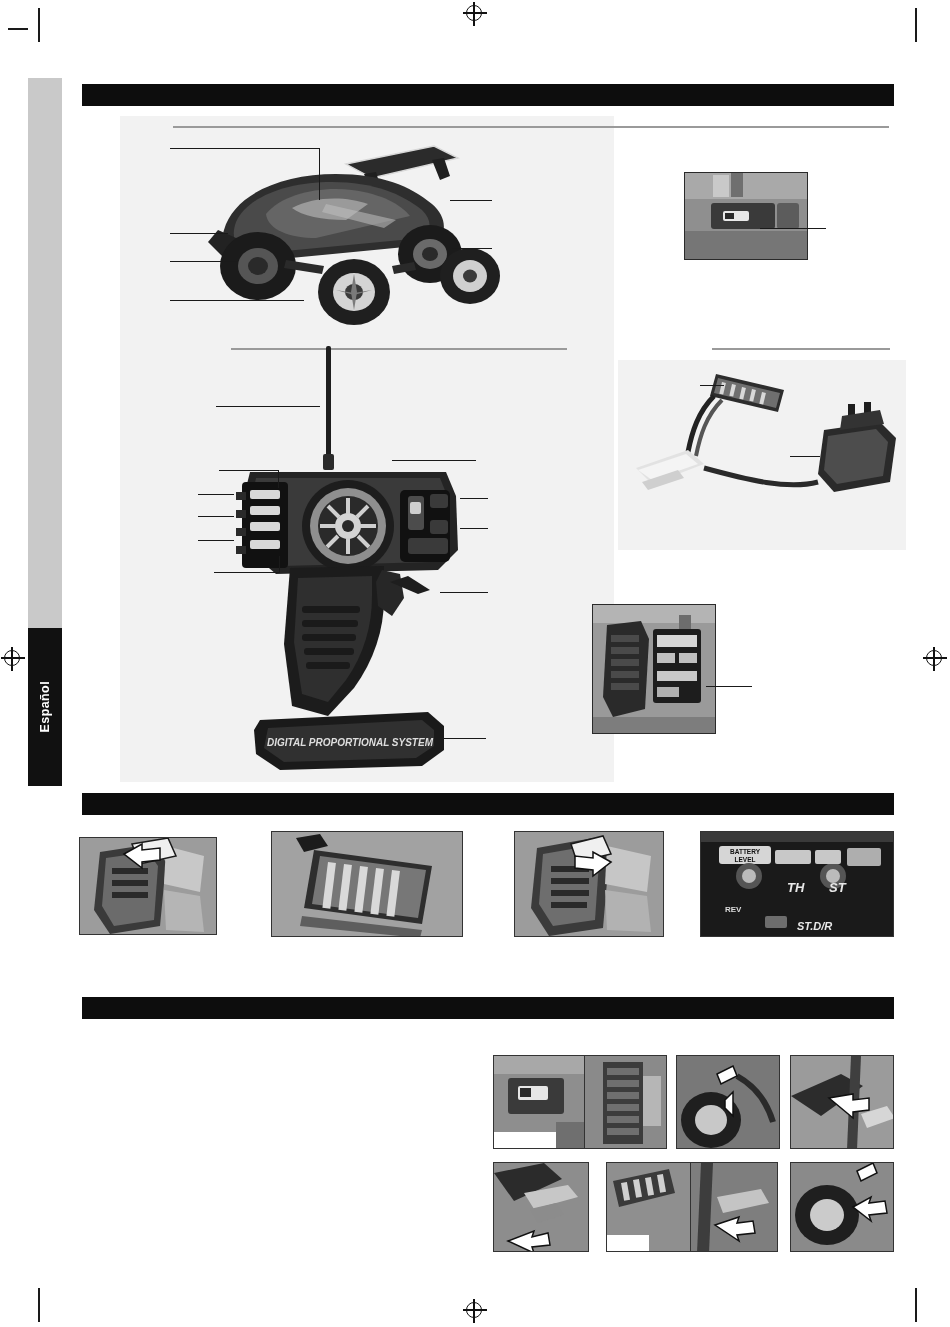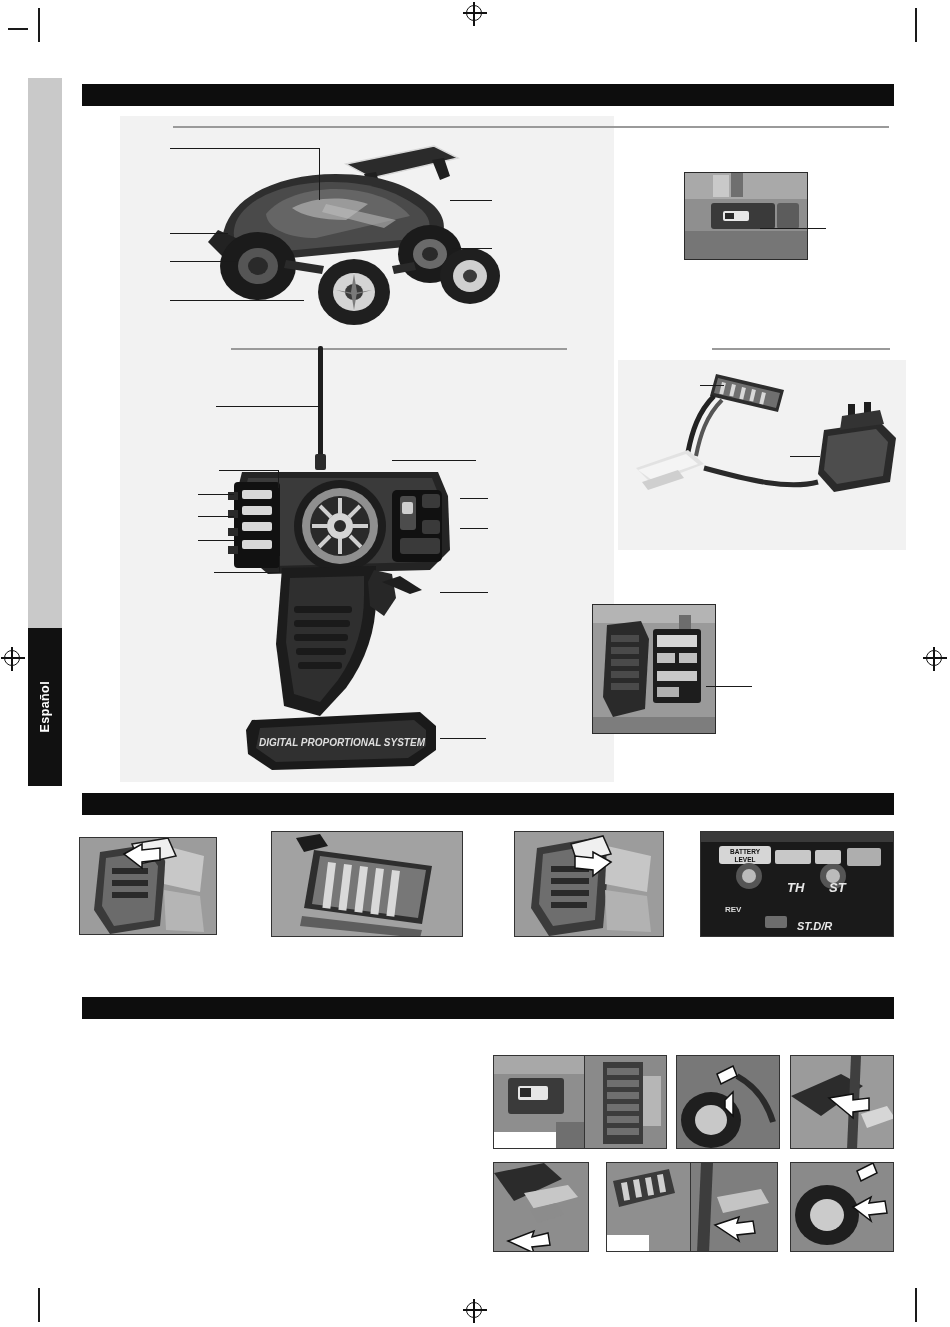--- a/index.html
+++ b/index.html
@@ -199,21 +199,21 @@
     <rect x="38" y="38" width="26" height="10" rx="2" fill="#e8e8e8"></rect>
     <rect x="40" y="40" width="9" height="6" fill="#2a2a2a"></rect>
     <rect x="92" y="30" width="22" height="26" rx="3" fill="#5c5c5c"></rect>
   </svg>
 </div>
 <div class="lead-h" style="left:760px; top:228px; width:66px;"></div>
 
 <div class="rule" style="left:231px; top:348px; width:336px;"></div>
 <div class="rule" style="left:712px; top:348px; width:178px;"></div>
 
-<div class="tx-wrap" style="left:224px; top:344px; width:260px; height:434px;">
+<div class="tx-wrap" style="left:232px; top:344px; width:260px; height:434px;">
   <svg width="260" height="434" viewBox="0 0 260 434">
 
     <rect x="94" y="2" width="5" height="116" rx="2" fill="#1e1e1e"></rect>
     <rect x="91" y="110" width="11" height="16" rx="2" fill="#2b2b2b"></rect>
 
     <path d="M18 128 L214 128 L224 152 L226 206 L206 226 L44 230 L16 206 L12 152 Z" fill="#242424"></path>
     <path d="M24 134 L208 134 L216 154 L218 202 L200 218 L50 222 L24 200 L20 154 Z" fill="#3a3a3a"></path>
 
     <rect x="10" y="138" width="46" height="86" rx="4" fill="#111"></rect>
     <rect x="18" y="146" width="30" height="9" rx="2" fill="#d8d8d8"></rect>

